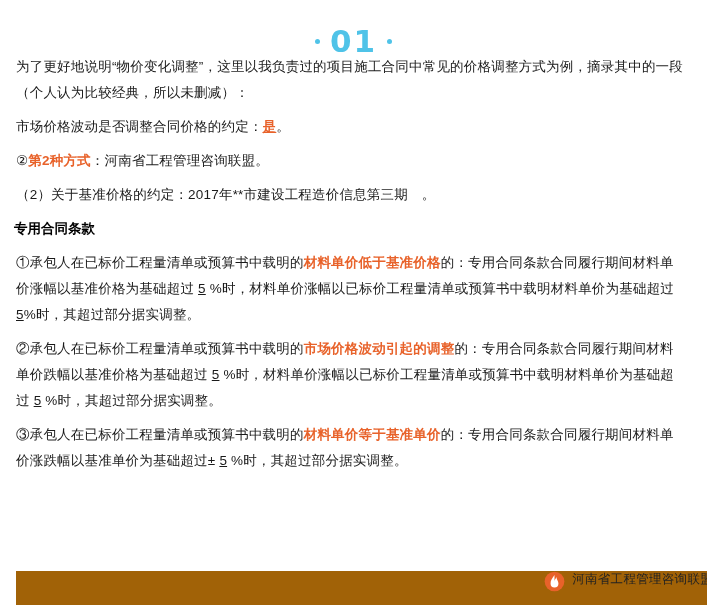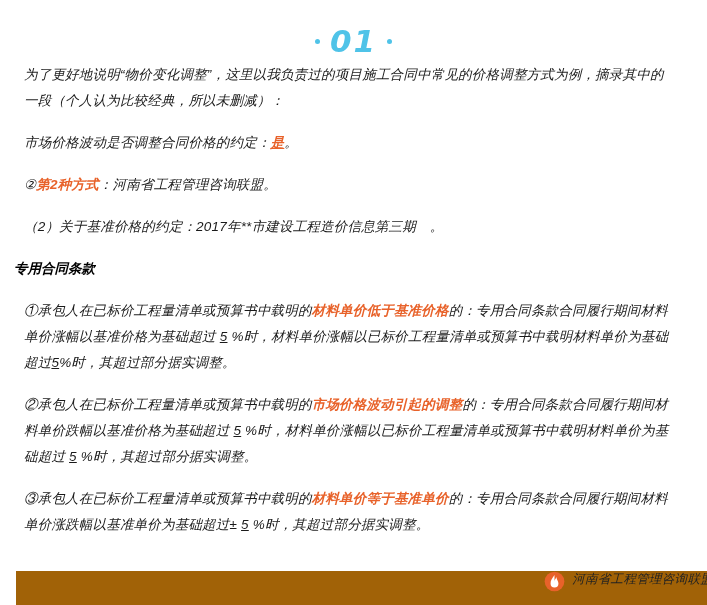--- a/index.html
+++ b/index.html
@@ -13,21 +13,20 @@
     font-family: "Liberation Sans", sans-serif;
     color: #000000;
     overflow: hidden;
     position: relative;
   }
   .page {
     width: 707px;
     height: 605px;
     position: relative;
     box-sizing: border-box;
-    font-style: italic;
   }
 
   
   .header {
     text-align: center;
     padding-top: 26px;
     padding-bottom: 6px;
     height: 46px;
     box-sizing: border-box;
   }
@@ -50,21 +49,21 @@
     letter-spacing: 2px;
     line-height: 1;
     font-family: "DejaVu Sans", sans-serif;
   }
 
   
   .content {
     padding: 0 14px 0 8px;
   }
   p.para {
-    margin: 16px;
+    margin: 8px;
     font-size: 13.5px;
     line-height: 26px;
     color: #1a1a1a;
     letter-spacing: 0.2px;
   }
   .block-gap-lg { margin-top: 30px; }
   .block-gap-md { margin-top: 22px; }
   .block-gap-sm { margin-top: 2px; }
 
   .orange {

